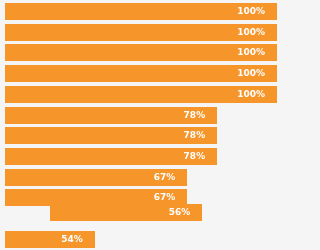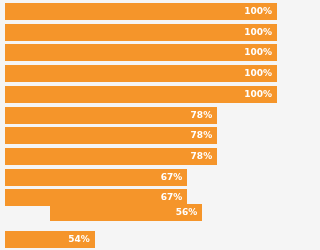--- a/index.html
+++ b/index.html
@@ -43,21 +43,21 @@
     align-items: center;
     justify-content: flex-end;
     overflow: visible;
   }
   .bar-label {
     color: #ffffff;
     font-size: 9px;
     font-weight: bold;
     font-family: "DejaVu Sans", sans-serif;
     letter-spacing: 0px;
-    padding-right: 5px;
+    padding-right: 12px;
     line-height: 17px;
     white-space: nowrap;
   }
 </style>
 </head>
 <body>
 
 <div id="chart-root">
   <div class="bars-area">
       <div class="bar-row" style="top: 3px;">

